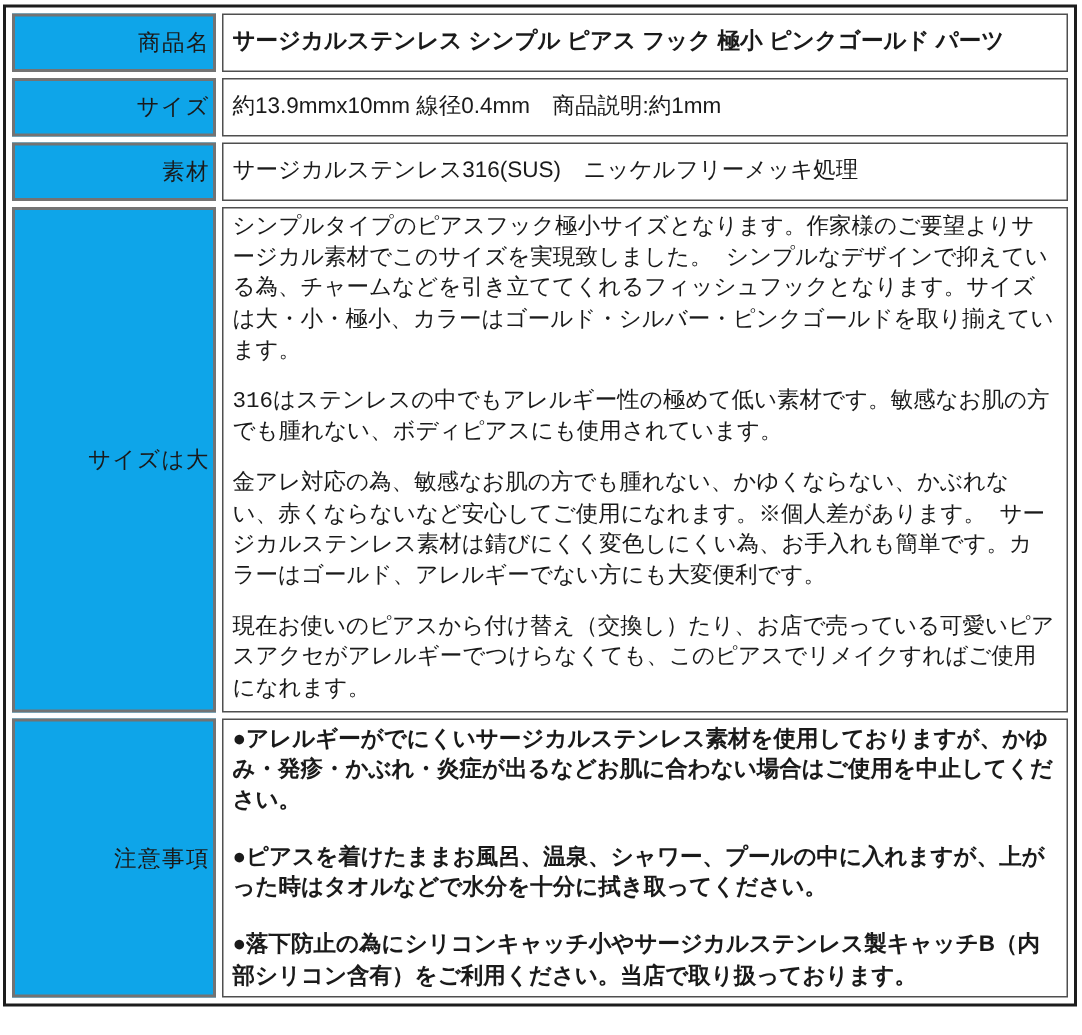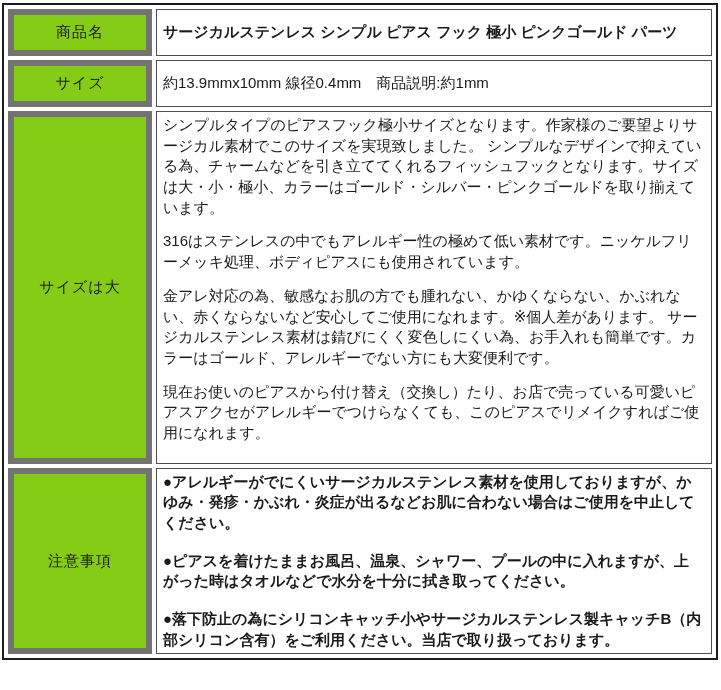--- a/index.html
+++ b/index.html
@@ -20,67 +20,71 @@
   table.spec-table {
     border-collapse: separate;
     border-spacing: 4px;
     width: 716px;
     border: 2px solid #1c1c1c;
     background: #ffffff;
     table-layout: fixed;
   }
   table.spec-table th {
     width: 128px;
-    background: #84cc16;
-    border: 6px solid #737373;
+    background: #0ea5e9;
+    border: 2px solid #737373;
     font-weight: normal;
     font-size: 15px;
-    text-align: center;
+    text-align: right;
     vertical-align: middle;
     padding: 4px 2px;
     letter-spacing: 1px;
   }
   table.spec-table td {
     border: 1px solid #4f4f4f;
     font-size: 15px;
     line-height: 1.38;
     padding: 3px 8px 3px 6px;
     vertical-align: middle;
     background: #ffffff;
     word-break: break-all;
   }
   tr.row-single th, tr.row-single td { height: 27px; }
   td.value-bold { font-weight: bold; }
   td.multi { vertical-align: top; padding-top: 4px; padding-bottom: 4px; }
   td.multi p { margin: 0 0 13px 0; }
-  td.multi p:last-child { margin-bottom: 16px; }
+  td.multi p:last-child { margin-bottom: 0; }
   td.notes p { margin: 0 0 17px 0; font-weight: bold; }
   td.notes p:last-child { margin-bottom: 0; }
-  tr.row-desc td { height: 296px; }
+  tr.row-desc td { height: 296px; font-family: Liberation Mono, monospace; }
   tr.row-notes td { height: 158px; }
 </style>
 </head>
 <body>
 
 <div class="page">
   <table class="spec-table">
     <tbody>
       <tr class="row-single">
         <th>商品名</th>
         <td class="value-bold">サージカルステンレス シンプル ピアス フック 極小 ピンクゴールド パーツ</td>
       </tr>
       <tr class="row-single">
         <th>サイズ</th>
         <td>約13.9mmx10mm 線径0.4mm　商品説明:約1mm</td>
       </tr>
+      <tr class="row-single">
+        <th>素材</th>
+        <td>サージカルステンレス316(SUS)　ニッケルフリーメッキ処理</td>
+      </tr>
       <tr class="row-desc">
         <th>サイズは大</th>
         <td class="multi">
           <p>シンプルタイプのピアスフック極小サイズとなります。作家様のご要望よりサージカル素材でこのサイズを実現致しました。 シンプルなデザインで抑えている為、チャームなどを引き立ててくれるフィッシュフックとなります。サイズは大・小・極小、カラーはゴールド・シルバー・ピンクゴールドを取り揃えています。</p>
-          <p>316はステンレスの中でもアレルギー性の極めて低い素材です。ニッケルフリーメッキ処理、ボディピアスにも使用されています。</p>
+          <p>316はステンレスの中でもアレルギー性の極めて低い素材です。敏感なお肌の方でも腫れない、ボディピアスにも使用されています。</p>
           <p>金アレ対応の為、敏感なお肌の方でも腫れない、かゆくならない、かぶれない、赤くならないなど安心してご使用になれます。※個人差があります。 サージカルステンレス素材は錆びにくく変色しにくい為、お手入れも簡単です。カラーはゴールド、アレルギーでない方にも大変便利です。</p>
           <p>現在お使いのピアスから付け替え（交換し）たり、お店で売っている可愛いピアスアクセがアレルギーでつけらなくても、このピアスでリメイクすればご使用になれます。</p>
         </td>
       </tr>
       <tr class="row-notes">
         <th>注意事項</th>
         <td class="multi notes">
           <p>●アレルギーがでにくいサージカルステンレス素材を使用しておりますが、かゆみ・発疹・かぶれ・炎症が出るなどお肌に合わない場合はご使用を中止してください。</p>
           <p>●ピアスを着けたままお風呂、温泉、シャワー、プールの中に入れますが、上がった時はタオルなどで水分を十分に拭き取ってください。</p>
           <p>●落下防止の為にシリコンキャッチ小やサージカルステンレス製キャッチB（内部シリコン含有）をご利用ください。当店で取り扱っております。</p>

